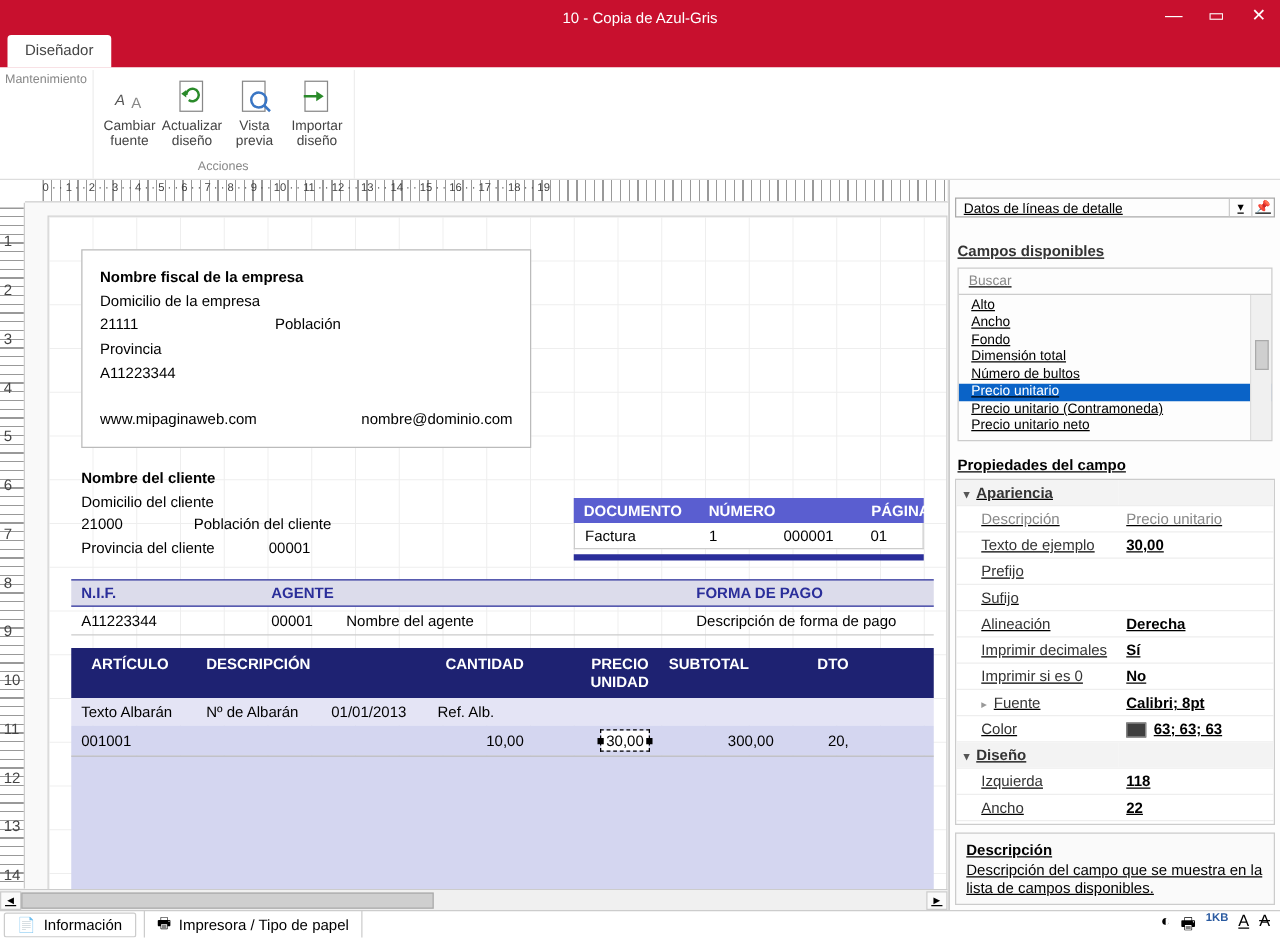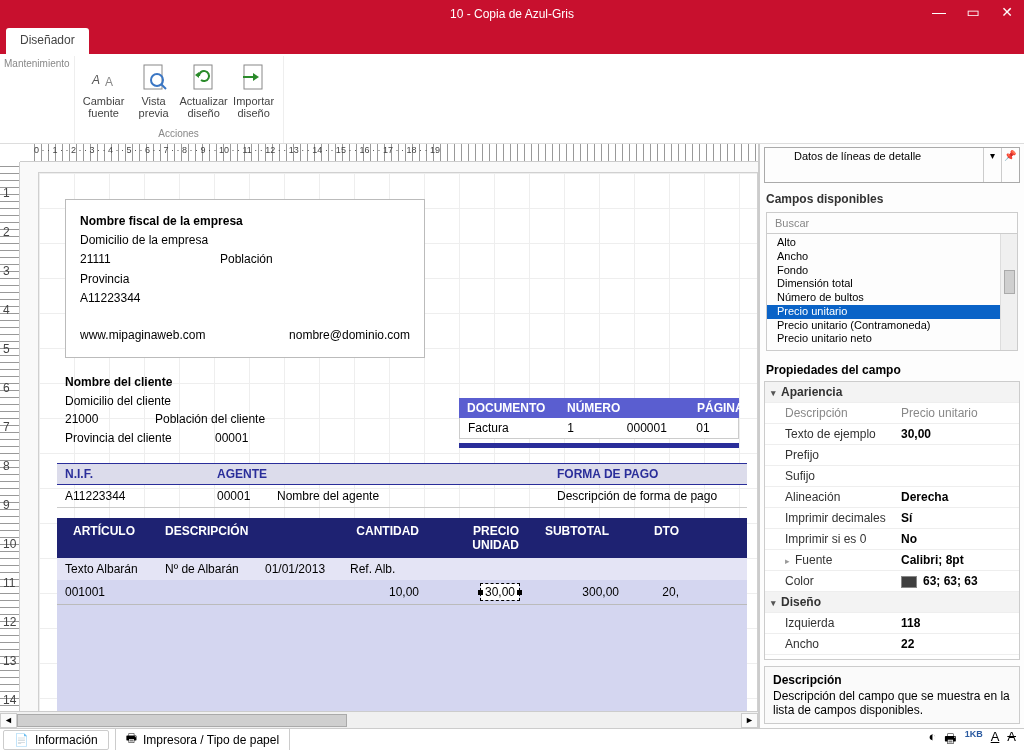--- a/index.html
+++ b/index.html
@@ -14,21 +14,21 @@
 .tabstrip .tab { background: #fff; color: #444; padding: 5px 14px; margin-left: 6px; border-radius: 3px 3px 0 0; font-size: 12px; cursor: pointer; }
 
 .ribbon { background: #fff; height: 90px; border-bottom: 1px solid #ddd; display: flex; padding: 2px 0 0 0; }
 .rgroup { border-right: 1px solid #eee; padding: 2px 4px; display: flex; flex-direction: column; }
 .rgroup .btns { display: flex; flex: 1; }
 .rbtn { width: 50px; display: flex; flex-direction: column; align-items: center; justify-content: flex-start; padding: 3px 2px; cursor: pointer; }
 .rbtn .ico { width: 32px; height: 32px; margin-bottom: 2px; display: flex; align-items: center; justify-content: center; }
 .rbtn .lbl { font-size: 11px; text-align: center; line-height: 1.1; color: #444; }
 .rgroup .glabel { text-align: center; font-size: 10px; color: #888; padding-bottom: 2px; }
 
-.workspace { display: flex; height: 584px; }
+.workspace { display: flex; height: 584px; text-decoration: underline; }
 .design-area { flex: 1; position: relative; display: flex; flex-direction: column; border-right: 1px solid #ccc; }
 .hruler { height: 18px; background: #fff; border-bottom: 1px solid #ccc; position: relative; overflow: hidden; margin-left: 20px; }
 .hruler .ticks { position: absolute; top: 0; left: 14px; right: 0; height: 100%; background: repeating-linear-gradient(to right, #999 0, #999 1px, transparent 1px, transparent 7px); }
 .hruler .nums { position: absolute; top: 1px; left: 14px; font-size: 9px; color: #444; white-space: nowrap; letter-spacing: 27px; }
 .body-row { flex: 1; display: flex; overflow: hidden; }
 .vruler { width: 20px; background: #fff; border-right: 1px solid #ccc; position: relative; }
 .vruler .ticks { position: absolute; left: 0; top: 4px; width: 100%; bottom: 0; background: repeating-linear-gradient(to bottom, #999 0, #999 1px, transparent 1px, transparent 7px); }
 .vruler .nums { position: absolute; left: 3px; top: 24px; font-size: 9px; color: #444; display:flex; flex-direction:column; gap:25px;}
 .canvas-scroll { flex: 1; overflow: auto; background: #f9f9f9; position: relative; }
 .canvas { position: relative; width: 720px; height: 700px; margin: 10px 0 0 18px; background: #fff; border: 1px solid #d0d0d0; background-image:
@@ -57,33 +57,33 @@
 .nif-row .dat { display:flex; font-size:11px; padding:4px 0; border-bottom:1px solid #ccc;}
 .nif-row .a{width:160px;padding-left:8px}.nif-row .b{width:60px}.nif-row .c{width:280px}.nif-row .d{flex:1}
 
 .grid { position:absolute; left:18px; top:345px; right:10px;}
 .grid .hdr { background:#1e2272; color:#fff; display:flex; font-weight:bold; font-size:11px;}
 .grid .hdr div{ padding:6px 8px;}
 .grid .r1 { display:flex; background:#e4e4f5; font-size:11px;}
 .grid .r1 div{ padding:4px 8px;}
 .grid .r2 { display:flex; background:#d4d6f0; font-size:11px;}
 .grid .r2 div{ padding:5px 8px; text-align:right;}
-.g-art{width:100px}.g-desc{width:185px}.g-cant{width:85px;text-align:right}.g-pu{width:100px;text-align:right}.g-sub{width:100px;text-align:center}.g-dto{width:60px;text-align:right}
+.g-art{width:100px}.g-desc{width:185px}.g-cant{width:85px;text-align:right}.g-pu{width:100px;text-align:right}.g-sub{width:100px;text-align:left}.g-dto{width:60px;text-align:right}
 .grid .body { background:#d4d6f0; height:150px; border-top:1px solid #bbb;}
 .selected-field { outline:1px dashed #000; background:#fff; padding:1px 4px; position:relative;}
 .selected-field::before,.selected-field::after{content:"";position:absolute;width:5px;height:5px;background:#000;top:50%;margin-top:-2px;}
 .selected-field::before{left:-3px}.selected-field::after{right:-3px}
 
 .hscroll { height: 17px; background:#f0f0f0; border-top:1px solid #ccc; display:flex; align-items:center;}
 .hscroll .arrow{width:17px;height:15px;border:1px solid #ccc;background:#fafafa;text-align:center;font-size:9px;line-height:13px;cursor:pointer}
 .hscroll .track{flex:1;height:15px;position:relative}
 .hscroll .thumb{position:absolute;left:0;width:330px;height:13px;top:1px;background:#cfcfcf;border:1px solid #aaa}
 
 .right-panel { width: 300px; background:#fdfdfd; display:flex; flex-direction:column; border-left:1px solid #ccc;}
-.rp-select { display:flex; border:1px solid #aaa; margin:3px 4px; height:36px;padding-left:23px;}
+.rp-select { display:flex; border:1px solid #aaa; margin:14px 4px; height:16px;}
 .rp-select .txt{flex:1;padding:2px 6px;font-size:11px}
 .rp-select .dd, .rp-select .pin{width:18px;border-left:1px solid #ccc;text-align:center;font-size:10px;line-height:16px;cursor:pointer}
 
 .rp-section { margin:6px 4px 2px 6px; font-weight:bold; color:#333;}
 .fields-box { margin:4px 6px; border:1px solid #ccc;}
 .fields-box .search { border-bottom:1px solid #ccc; padding:4px 8px; color:#888; font-size:11px;}
 .fields-list { height:116px; overflow:hidden; position:relative; padding:2px 0;}
 .fields-list .item{ padding:0px 10px; font-size:11px; cursor:pointer; line-height:1.25;}
 .fields-list .item.sel{ background:#0a63c7; color:#fff;}
 .fields-list .vsb{position:absolute;right:0;top:0;width:17px;height:100%;background:#f0f0f0;border-left:1px solid #ddd}
@@ -138,35 +138,35 @@
               <text x="3" y="22" font-size="22" font-style="italic" fill="#555" font-family="serif">A</text>
               <text x="16" y="24" font-size="12" fill="#888" font-family="serif">A</text>
             </svg>
           </span>
         <span class="lbl">Cambiar fuente</span>
       </div>
       <div class="rbtn">
         <span class="ico">
             <svg width="30" height="30">
               <rect x="5" y="3" width="18" height="24" fill="#fff" stroke="#888"></rect>
+              <path d="M10 14 a5 5 0 1 1 2 4" fill="none" stroke="#2a8a2a" stroke-width="2"></path>
+              <polygon points="10,10 10,16 6,13" fill="#2a8a2a"></polygon>
+            </svg>
+          </span>
+        <span class="lbl">Actualizar diseño</span>
+      </div>
+      <div class="rbtn">
+        <span class="ico">
+            <svg width="30" height="30">
+              <rect x="5" y="3" width="18" height="24" fill="#fff" stroke="#888"></rect>
               <circle cx="18" cy="18" r="6" fill="none" stroke="#3a76c4" stroke-width="2"></circle>
               <line x1="22" y1="22" x2="27" y2="27" stroke="#3a76c4" stroke-width="2"></line>
             </svg>
           </span>
         <span class="lbl">Vista previa</span>
-      </div>
-      <div class="rbtn">
-        <span class="ico">
-            <svg width="30" height="30">
-              <rect x="5" y="3" width="18" height="24" fill="#fff" stroke="#888"></rect>
-              <path d="M10 14 a5 5 0 1 1 2 4" fill="none" stroke="#2a8a2a" stroke-width="2"></path>
-              <polygon points="10,10 10,16 6,13" fill="#2a8a2a"></polygon>
-            </svg>
-          </span>
-        <span class="lbl">Actualizar diseño</span>
       </div>
       <div class="rbtn">
         <span class="ico">
             <svg width="30" height="30">
               <rect x="5" y="3" width="18" height="24" fill="#fff" stroke="#888"></rect>
               <line x1="4" y1="15" x2="16" y2="15" stroke="#2a8a2a" stroke-width="2"></line>
               <polygon points="14,11 20,15 14,19" fill="#2a8a2a"></polygon>
             </svg>
           </span>
         <span class="lbl">Importar diseño</span>

